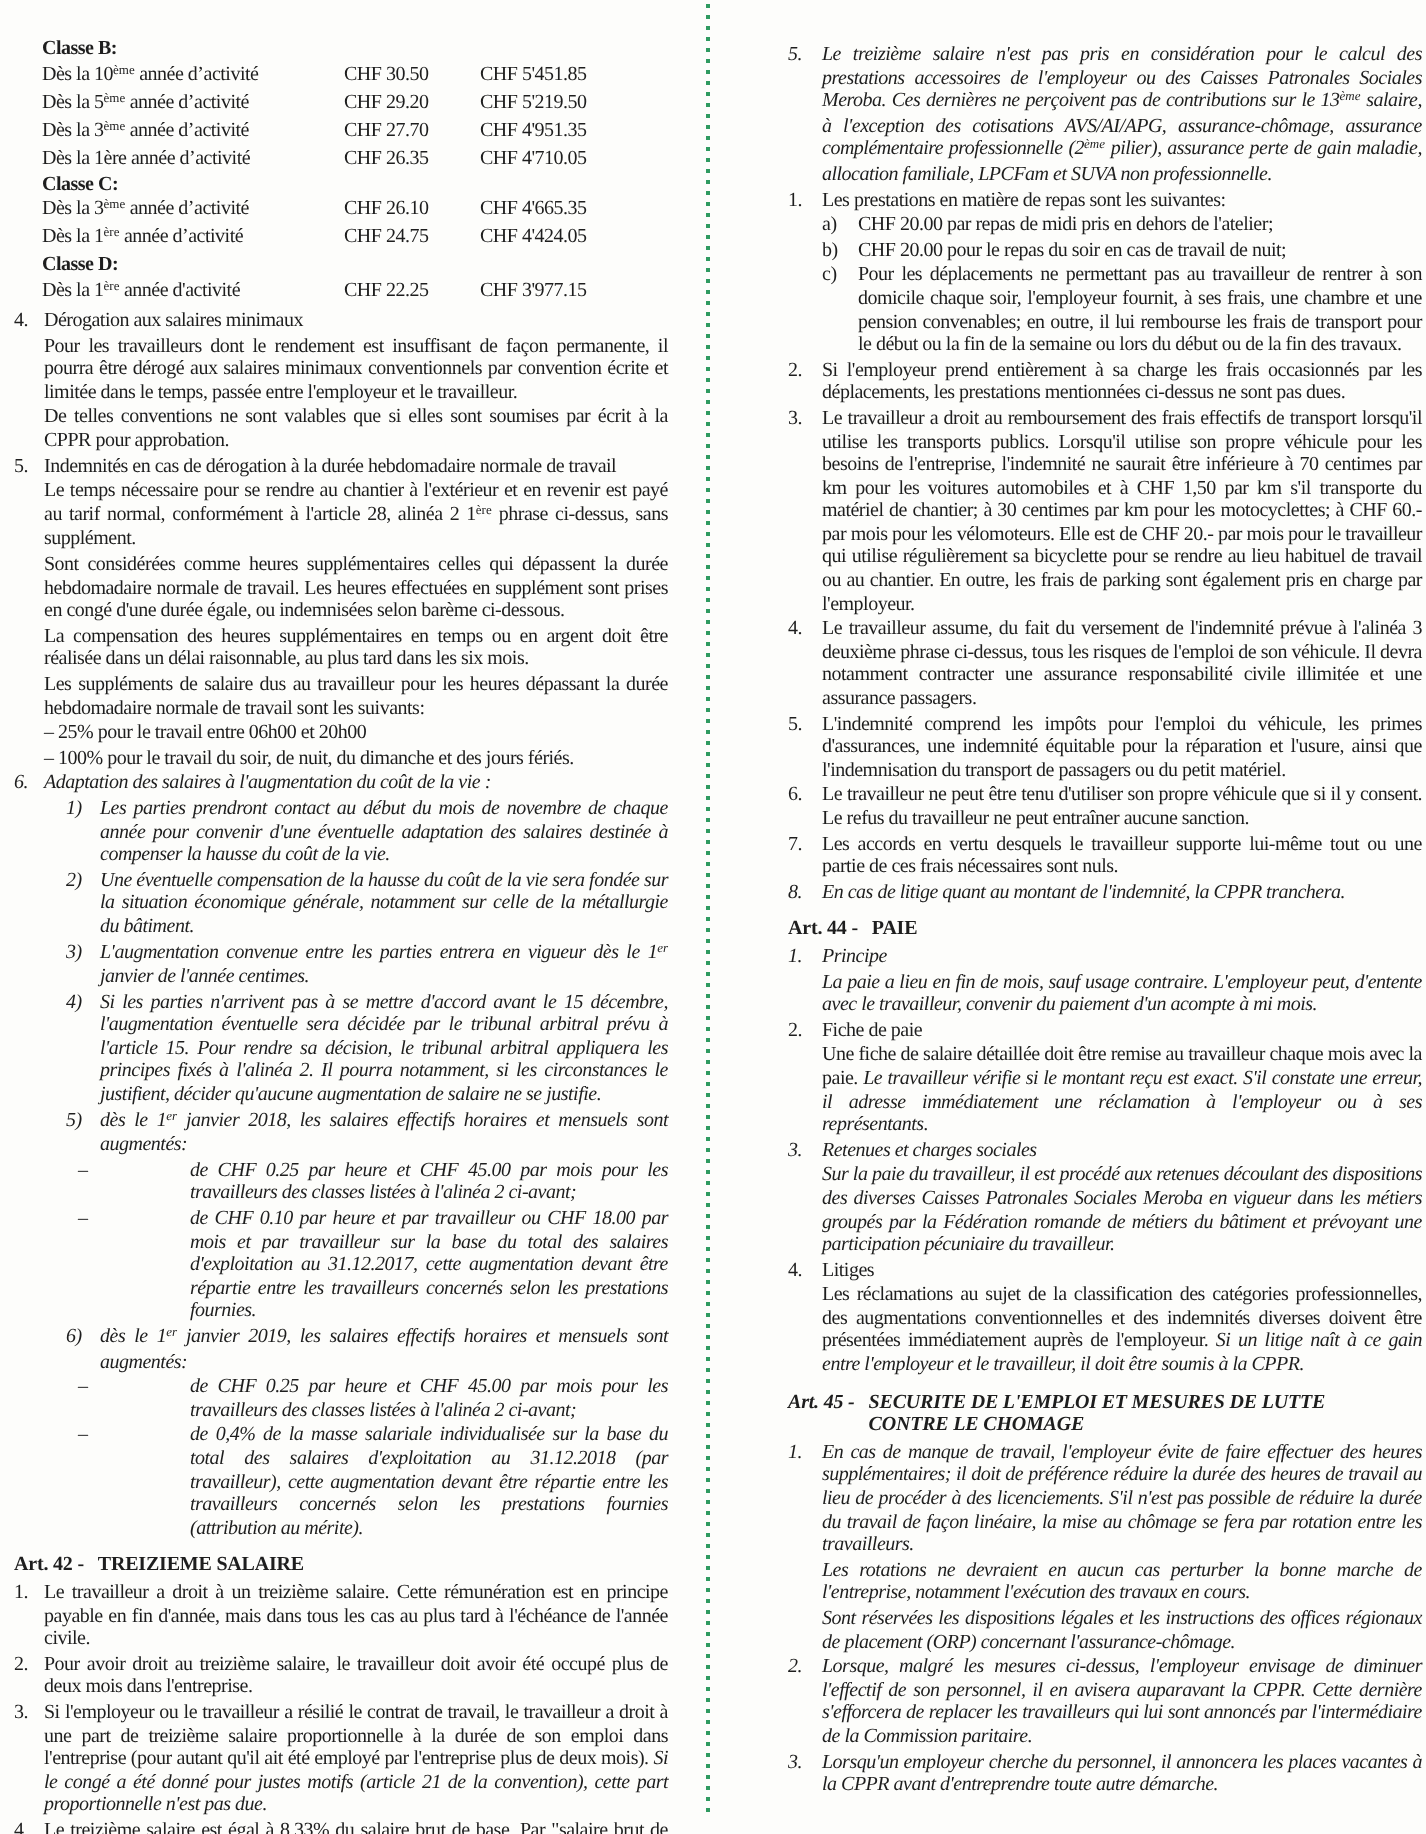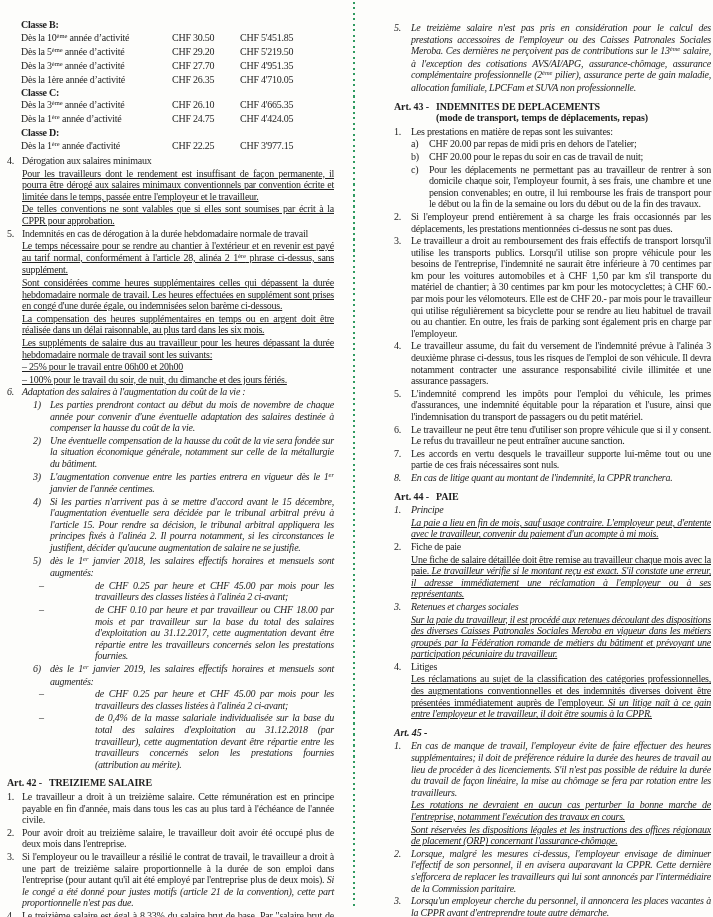--- a/index.html
+++ b/index.html
@@ -17,21 +17,21 @@
   .sup{font-size:6.5px;letter-spacing:0;position:relative;top:-3px;}
   .class-row{margin-left:14px;font-weight:bold;line-height:12.9px;}
   .salary-row{display:flex;margin-left:14px;line-height:12.9px;}
   .sal-label{width:151px;}
   .sal-v1{width:68px;}
   .sal-v2{flex:1;}
   .item{display:flex;margin-top:1px;}
   .item>.num{flex:0 0 15px;}
   .col-right .item>.num{flex:0 0 17px;}
   .item>.body{flex:1;text-align:justify;}
-  .para{margin-left:15px;margin-top:1px;text-align:justify;text-decoration:underline;}
+  .para{margin-left:15px;margin-top:1px;text-align:justify;}
   .col-right .para{margin-left:17px;}
   .sub{display:flex;margin-left:26px;margin-top:1px;}
   .sub>.num{flex:0 0 17px;}
   .sub>.body{flex:1;text-align:justify;}
   .dash{display:flex;margin-left:32px;margin-top:1px;}
   .dash>.mark{flex:0 0 16px;}
   .dash>.body{flex:1;text-align:justify;margin-left:40px;}
   .letter{display:flex;margin-left:17px;margin-top:1px;}
   .letter>.num{flex:0 0 18px;}
   .letter>.body{flex:1;text-align:justify;}
@@ -162,27 +162,20 @@
       <span class="num">4.</span>
       <div class="body"><span>Le treizième salaire est égal à 8.33% du salaire brut de base. Par "salaire brut de base", on entend le salaire normal, sans supplément. Le treizième salaire est payé pour les heures effectives de travail accomplies dans l'année civile, y compris les vacances et les jours fériés, à l'exception des heures supplémentaires.</span></div>
     </div>
   </div>
 <div class="divider" style="background: repeating-linear-gradient(rgb(47, 154, 96) 0px, rgb(47, 154, 96) 2px, transparent 2px, transparent 5.5px);"></div>
 <div class="col col-right">
     <div class="item it">
       <span class="num">5.</span>
       <div class="body"><span>Le treizième salaire n'est pas pris en considération pour le calcul des prestations accessoires de l'employeur ou des Caisses Patronales Sociales Meroba. Ces dernières ne perçoivent pas de contributions sur le 13</span><span class="sup">ème</span><span> salaire, à l'exception des cotisations AVS/AI/APG, assurance-chômage, assurance complémentaire professionnelle (2</span><span class="sup">ème</span><span> pilier), assurance perte de gain maladie, allocation familiale, LPCFam et SUVA non professionnelle.</span></div>
     </div>
-    <div class="art">
-      <span class="prefix">Art. 43 -</span>
-      <div class="lines">
-        <div class="line">INDEMNITES DE DEPLACEMENTS</div>
-        <div class="line">(mode de transport, temps de déplacements, repas)</div>
-      </div>
-    </div>
     <div class="item">
       <span class="num">1.</span>
       <div class="body"><span>Les prestations en matière de repas sont les suivantes:</span></div>
     </div>
     <div class="letter">
       <span class="num">a)</span>
       <div class="body"><span>CHF 20.00 par repas de midi pris en dehors de l'atelier;</span></div>
     </div>
     <div class="letter">
       <span class="num">b)</span>
@@ -241,20 +234,24 @@
       <div class="body"><span>Retenues et charges sociales</span></div>
     </div>
     <div class="para it"><span>Sur la paie du travailleur, il est procédé aux retenues découlant des dispositions des diverses Caisses Patronales Sociales Meroba en vigueur dans les métiers groupés par la Fédération romande de métiers du bâtiment et prévoyant une participation pécuniaire du travailleur.</span></div>
     <div class="item">
       <span class="num">4.</span>
       <div class="body"><span>Litiges</span></div>
     </div>
     <div class="para"><span>Les réclamations au sujet de la classification des catégories professionnelles, des augmentations conventionnelles et des indemnités diverses doivent être présentées immédiatement auprès de l'employeur. </span><span class="i ">Si un litige naît à ce gain entre l'employeur et le travailleur, il doit être soumis à la CPPR.</span></div>
     <div class="art it">
       <span class="prefix">Art. 45 -</span>
+      <div class="lines">
+        <div class="line">SECURITE DE L'EMPLOI ET MESURES DE LUTTE</div>
+        <div class="line">CONTRE LE CHOMAGE</div>
+      </div>
     </div>
     <div class="item it">
       <span class="num">1.</span>
       <div class="body"><span>En cas de manque de travail, l'employeur évite de faire effectuer des heures supplémentaires; il doit de préférence réduire la durée des heures de travail au lieu de procéder à des licenciements. S'il n'est pas possible de réduire la durée du travail de façon linéaire, la mise au chômage se fera par rotation entre les travailleurs.</span></div>
     </div>
     <div class="para it"><span>Les rotations ne devraient en aucun cas perturber la bonne marche de l'entreprise, notamment l'exécution des travaux en cours.</span></div>
     <div class="para it"><span>Sont réservées les dispositions légales et les instructions des offices régionaux de placement (ORP) concernant l'assurance-chômage.</span></div>
     <div class="item it">
       <span class="num">2.</span>
       <div class="body"><span>Lorsque, malgré les mesures ci-dessus, l'employeur envisage de diminuer l'effectif de son personnel, il en avisera auparavant la CPPR. Cette dernière s'efforcera de replacer les travailleurs qui lui sont annoncés par l'intermédiaire de la Commission paritaire.</span></div>

